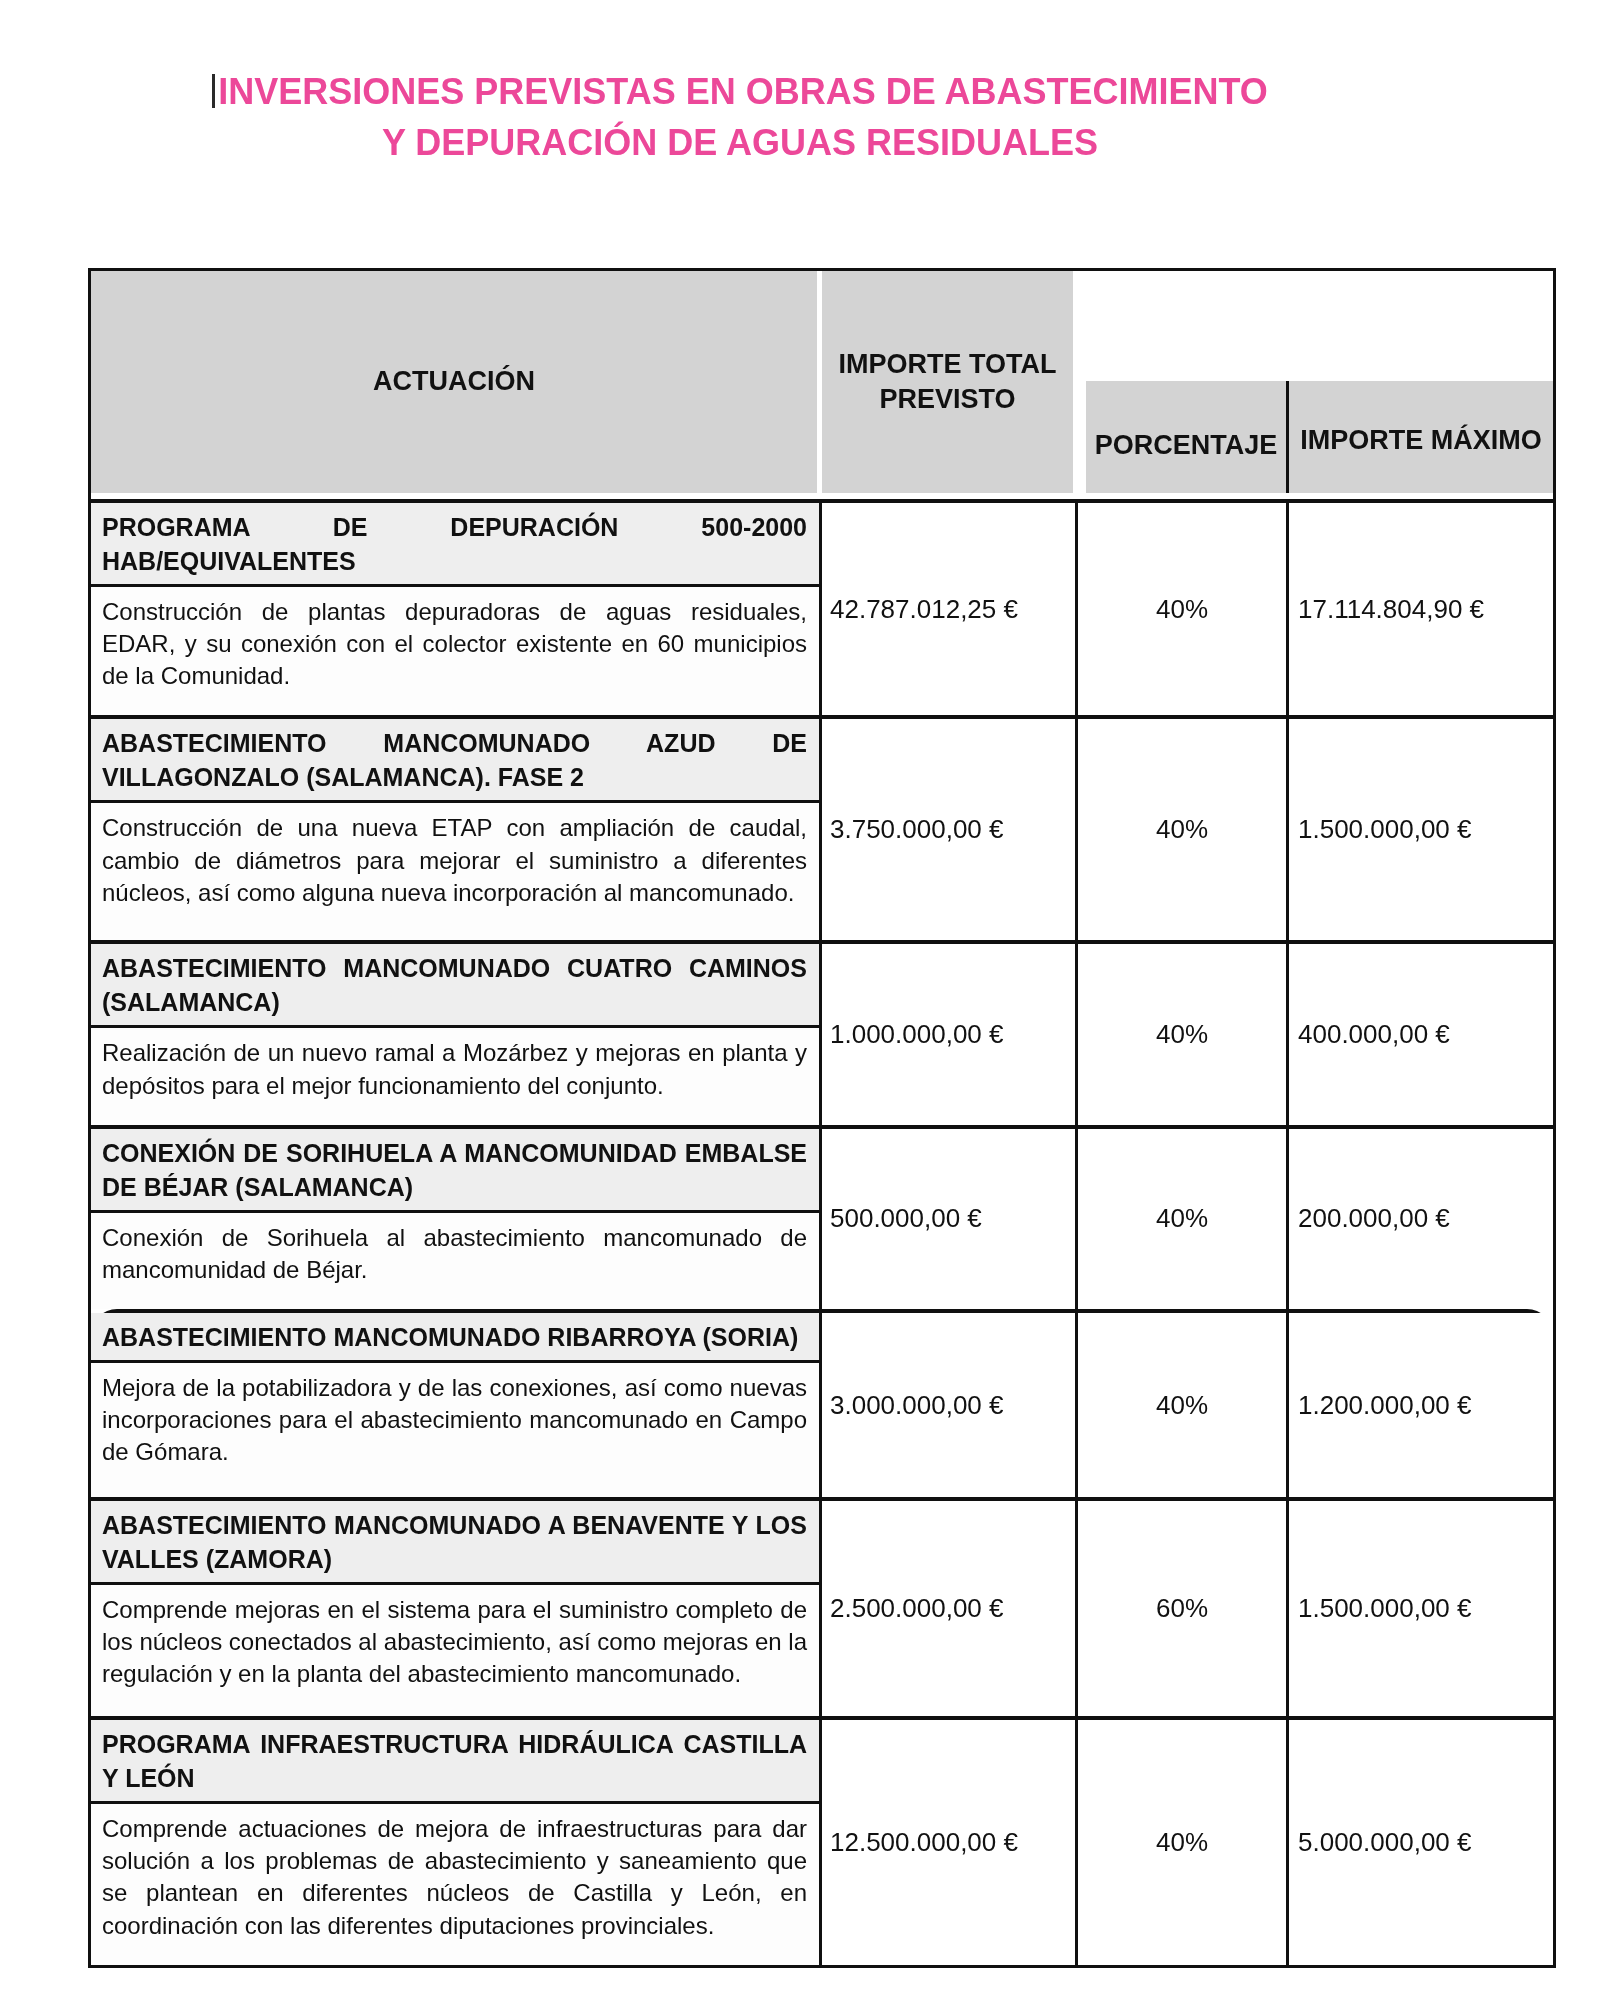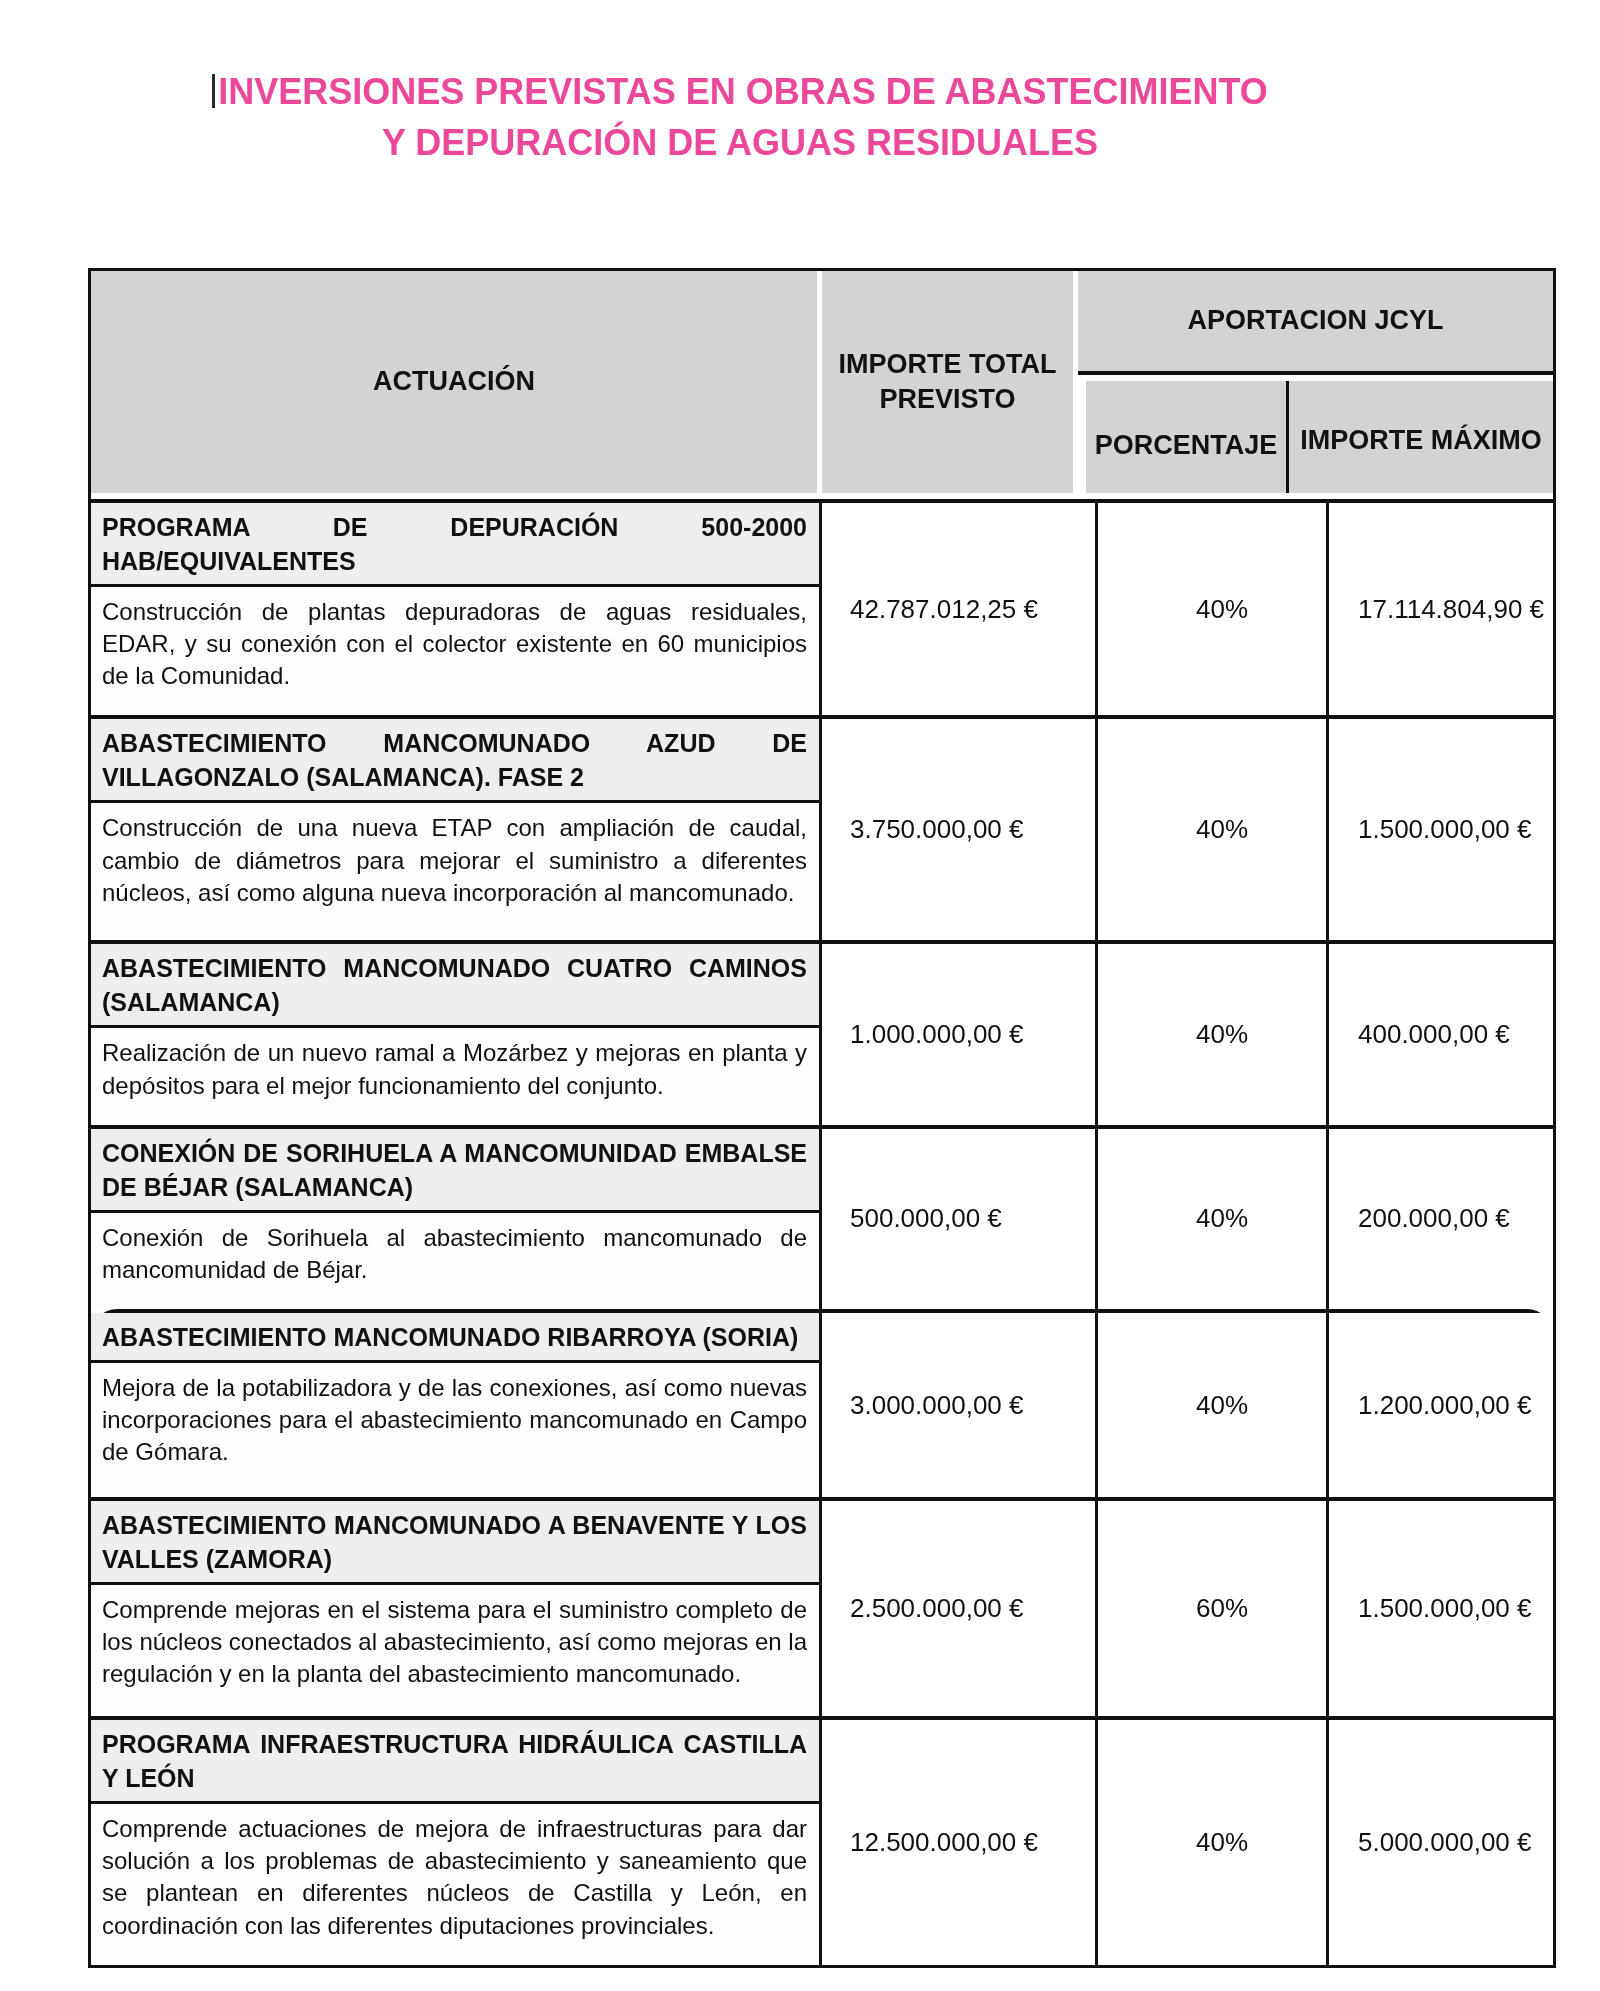--- a/index.html
+++ b/index.html
@@ -63,21 +63,20 @@
   .h-actuacion { grid-column: 1; grid-row: 1 / 3; margin: 0 5px 6px 0; }
   .h-importe   { grid-column: 2; grid-row: 1 / 3; margin: 0 5px 6px 0; }
   .h-jcyl      { grid-column: 3 / 5; grid-row: 1; border-bottom: 4px solid #101010; }
   .h-porc      { grid-column: 3; grid-row: 2; margin: 6px 0 6px 8px; border-right: 3px solid #101010; padding-top: 24px;}
   .h-max       { grid-column: 4; grid-row: 2; margin: 6px 0 6px 0; padding-top: 14px;}
   
   .block {
     display: grid;
     grid-template-columns: 731px 256px 211px 1fr;
     border-top: 4px solid #101010;
-    gap: 20px;
   }
   .block:first-of-type { border-top: 0; }
   .act-cell {
     border-right: 3px solid #101010;
     display: flex;
     flex-direction: column;
     background: #ffffff;
   }
   .act-title {
     background: #eeeeee;
@@ -123,21 +122,20 @@
   <div class="doc-title">
     <span class="caret"></span><span>INVERSIONES PREVISTAS EN OBRAS DE ABASTECIMIENTO</span><br>
     <span>Y DEPURACIÓN DE AGUAS RESIDUALES</span>
   </div>
 
   <div class="inv-table">
 
     <div class="thead">
       <div class="hcell h-importe">IMPORTE TOTAL PREVISTO</div>
       <div class="hcell h-actuacion">ACTUACIÓN</div>
-      <div class="hcell h-jcyl">APORTACION JCYL</div>
       <div class="hcell h-porc">PORCENTAJE</div>
       <div class="hcell h-max">IMPORTE MÁXIMO</div>
     </div>
 
     <div id="tbody">
   <div class="block" data-idx="0">
     <div class="act-cell">
       <div class="act-title">PROGRAMA DE DEPURACIÓN 500-2000 HAB/EQUIVALENTES</div>
       <div class="act-desc">Construcción de plantas depuradoras de aguas residuales, EDAR, y su conexión con el colector existente en 60 municipios de la Comunidad.</div>
     </div>

